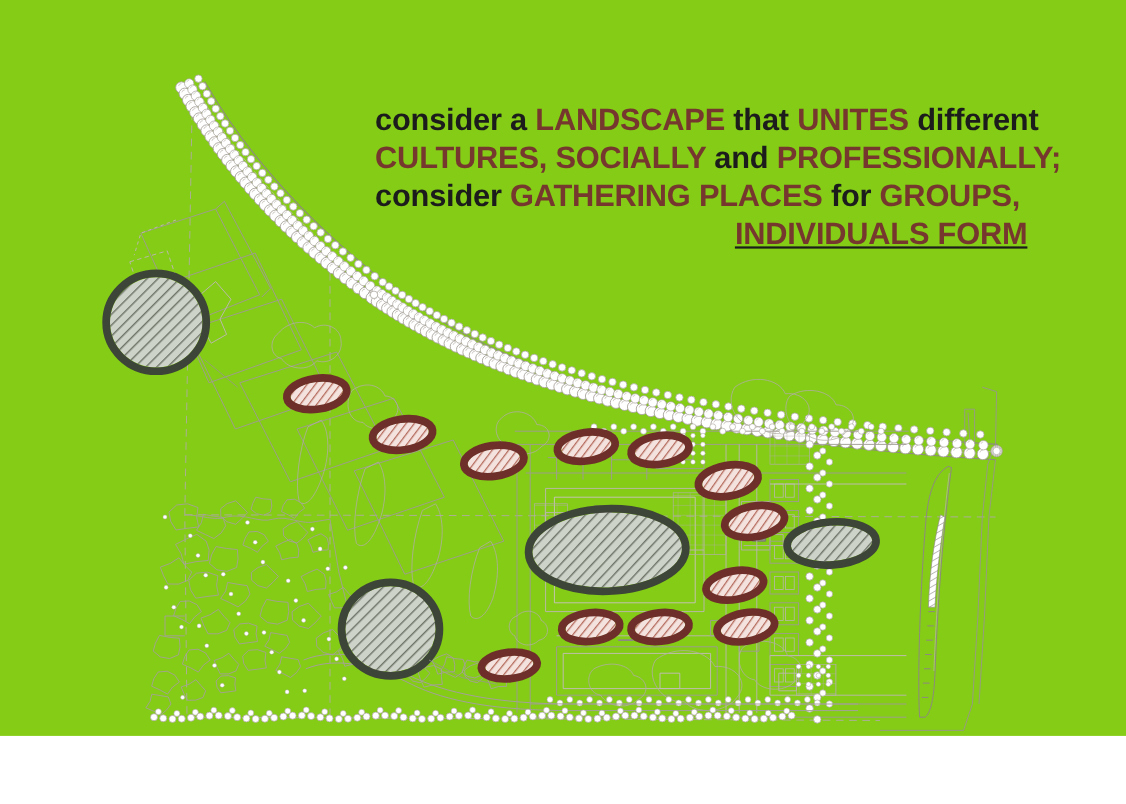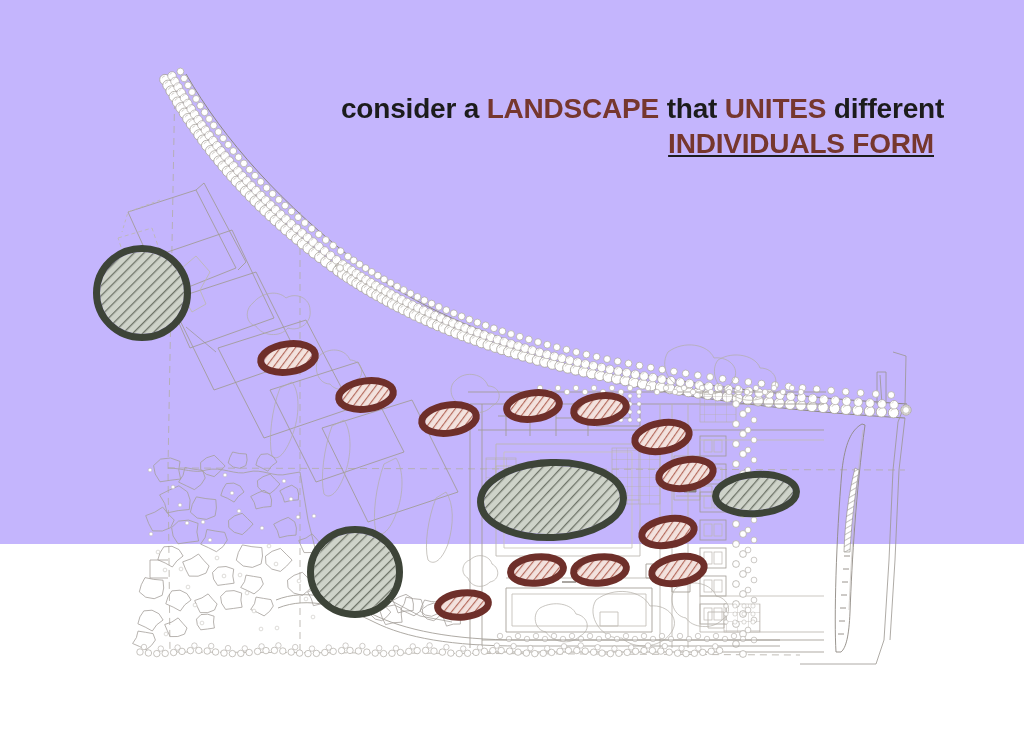--- a/index.html
+++ b/index.html
@@ -2,21 +2,21 @@
 <html><head>
 <meta charset="utf-8">
 <title>Landscape Concept Diagram</title>
 <style>
   html,body{margin:0;padding:0;background:#ffffff;}
   body{
     width:1024px;height:731px;
     font-family:"Liberation Sans","DejaVu Sans",sans-serif;
     overflow:hidden;position:relative;
   }
-  #board{position:absolute;inset:0;width:1024px;height:544px;background:#c4b5fd;}
+  #board{position:absolute;inset:0;width:1024px;height:669px;background:#84cc16;}
   #plan{position:absolute;left:0;top:0;width:1024px;height:731px;}
   #overlay-text{
     position:absolute;left:0;top:92px;width:1024px;
     padding:0;margin:0;
   }
   .tline{
     margin:0;padding:0 88px 0 341px;
     font-size:28px;line-height:34.5px;
     font-weight:bold;
     letter-spacing:-0.2px;
@@ -929,16 +929,18 @@
 
     <g stroke="#9a958f" fill="none" stroke-width="0.7">
       <path d="M186,327 L216,352"></path>
       <path d="M390,600 L420,616 L452,622"></path>
     </g>
 
   </svg>
 
   <div id="overlay-text">
       <div class="tline"><span class="dk">consider a </span><span class="ac">LANDSCAPE</span><span class="dk"> that </span><span class="ac">UNITES</span><span class="dk"> different</span></div>
+      <div class="tline"><span class="ac">CULTURES, SOCIALLY</span><span class="dk"> and </span><span class="ac">PROFESSIONALLY;</span></div>
+      <div class="tline"><span class="dk">consider </span><span class="ac">GATHERING PLACES</span><span class="dk"> for </span><span class="ac">GROUPS,</span></div>
       <div class="tline right"><span class="ac">INDIVIDUALS FORM</span></div>
     </div>
 
 </div>
 
 </body></html>

